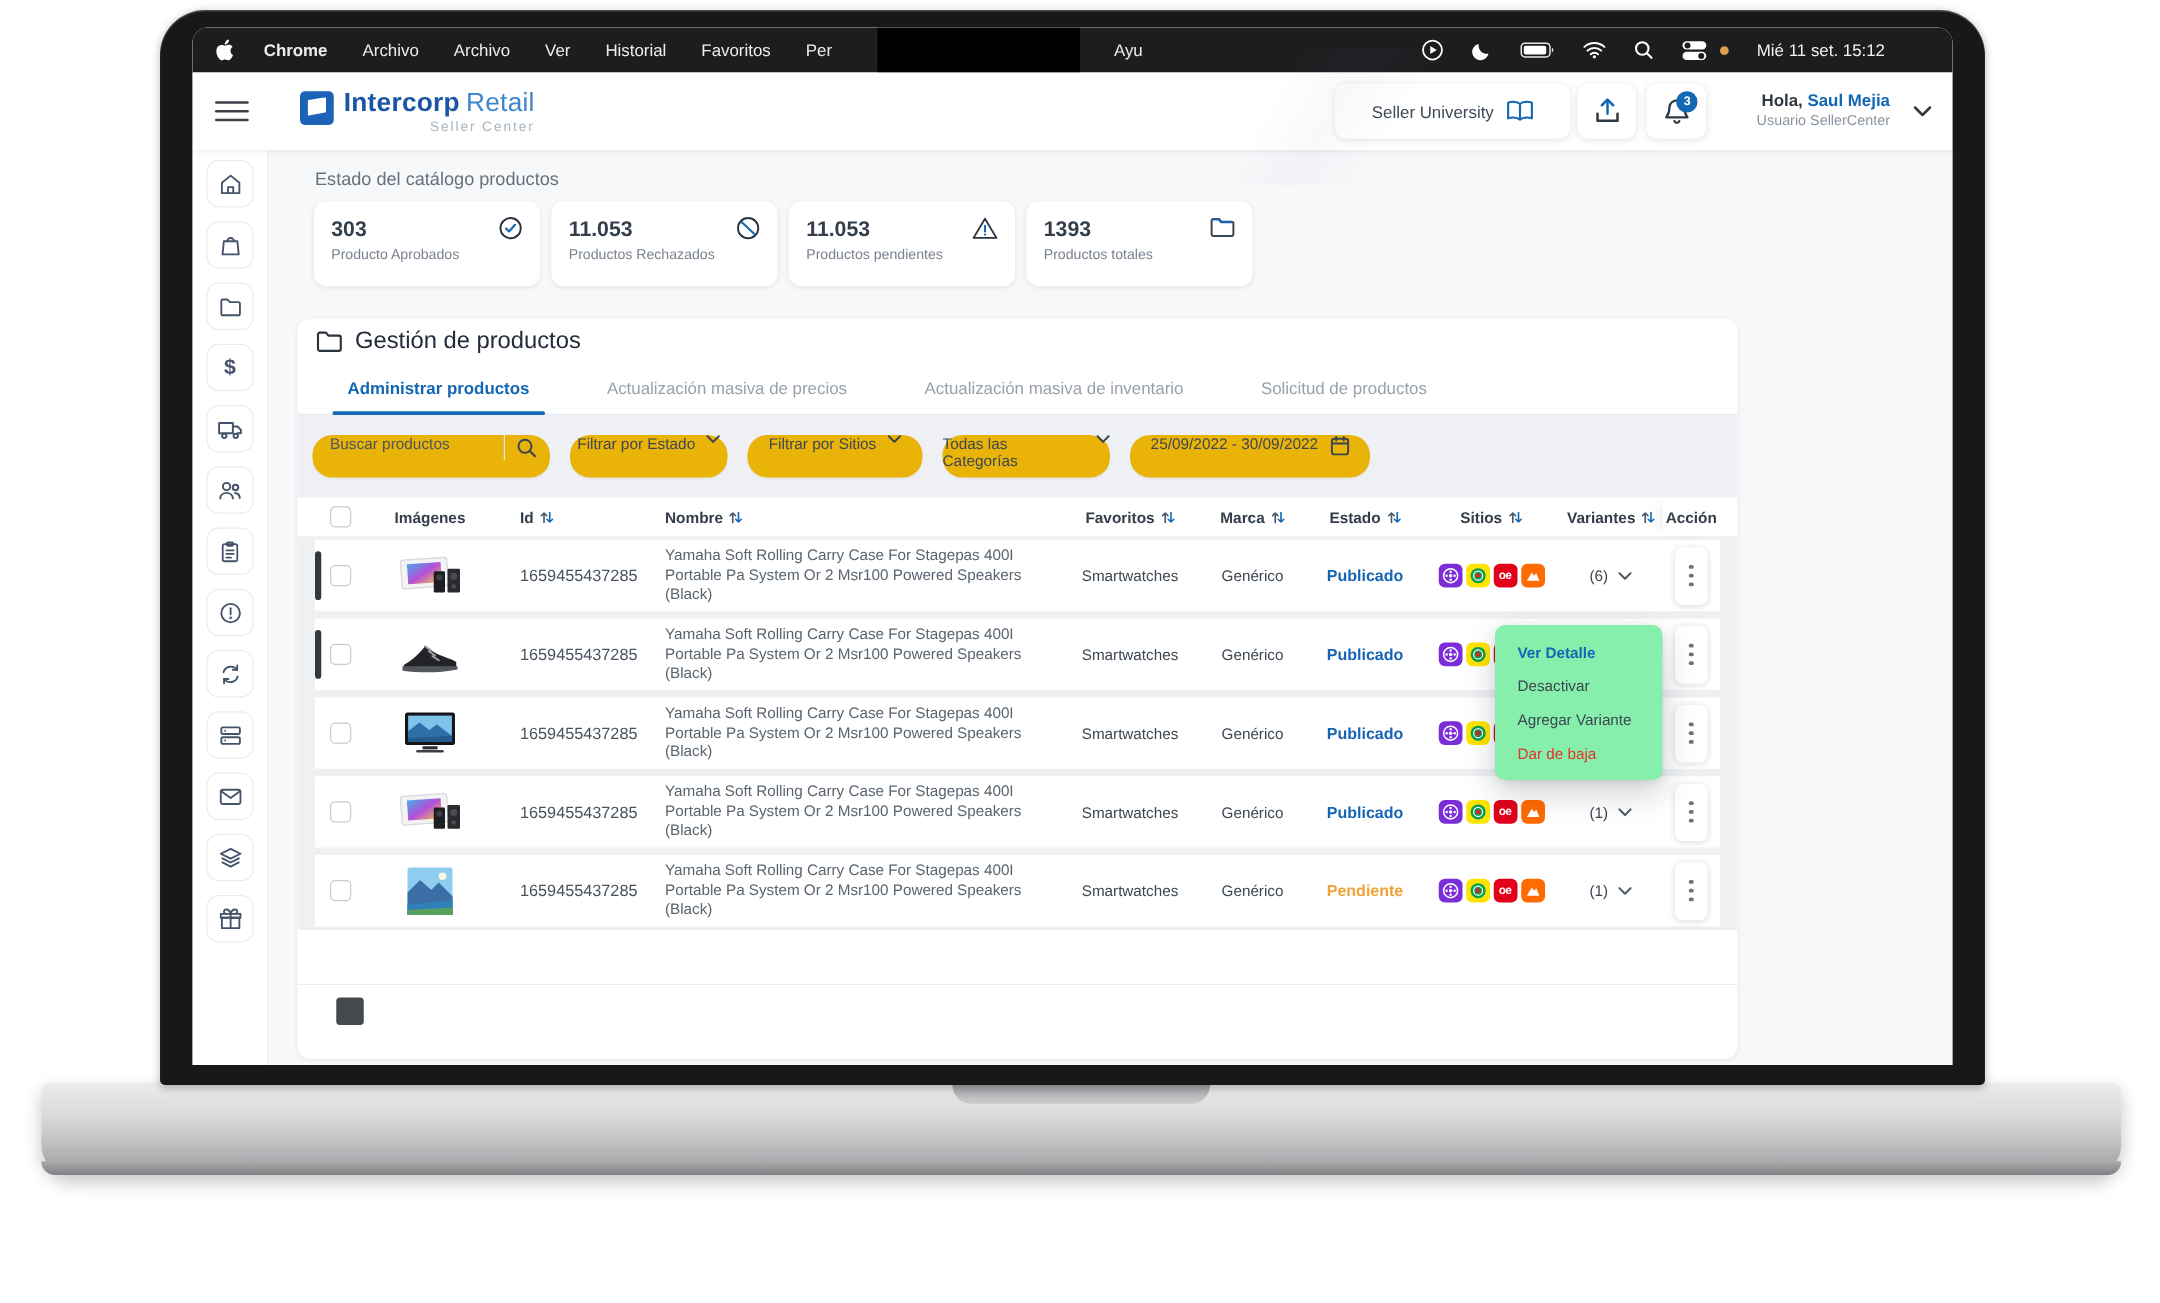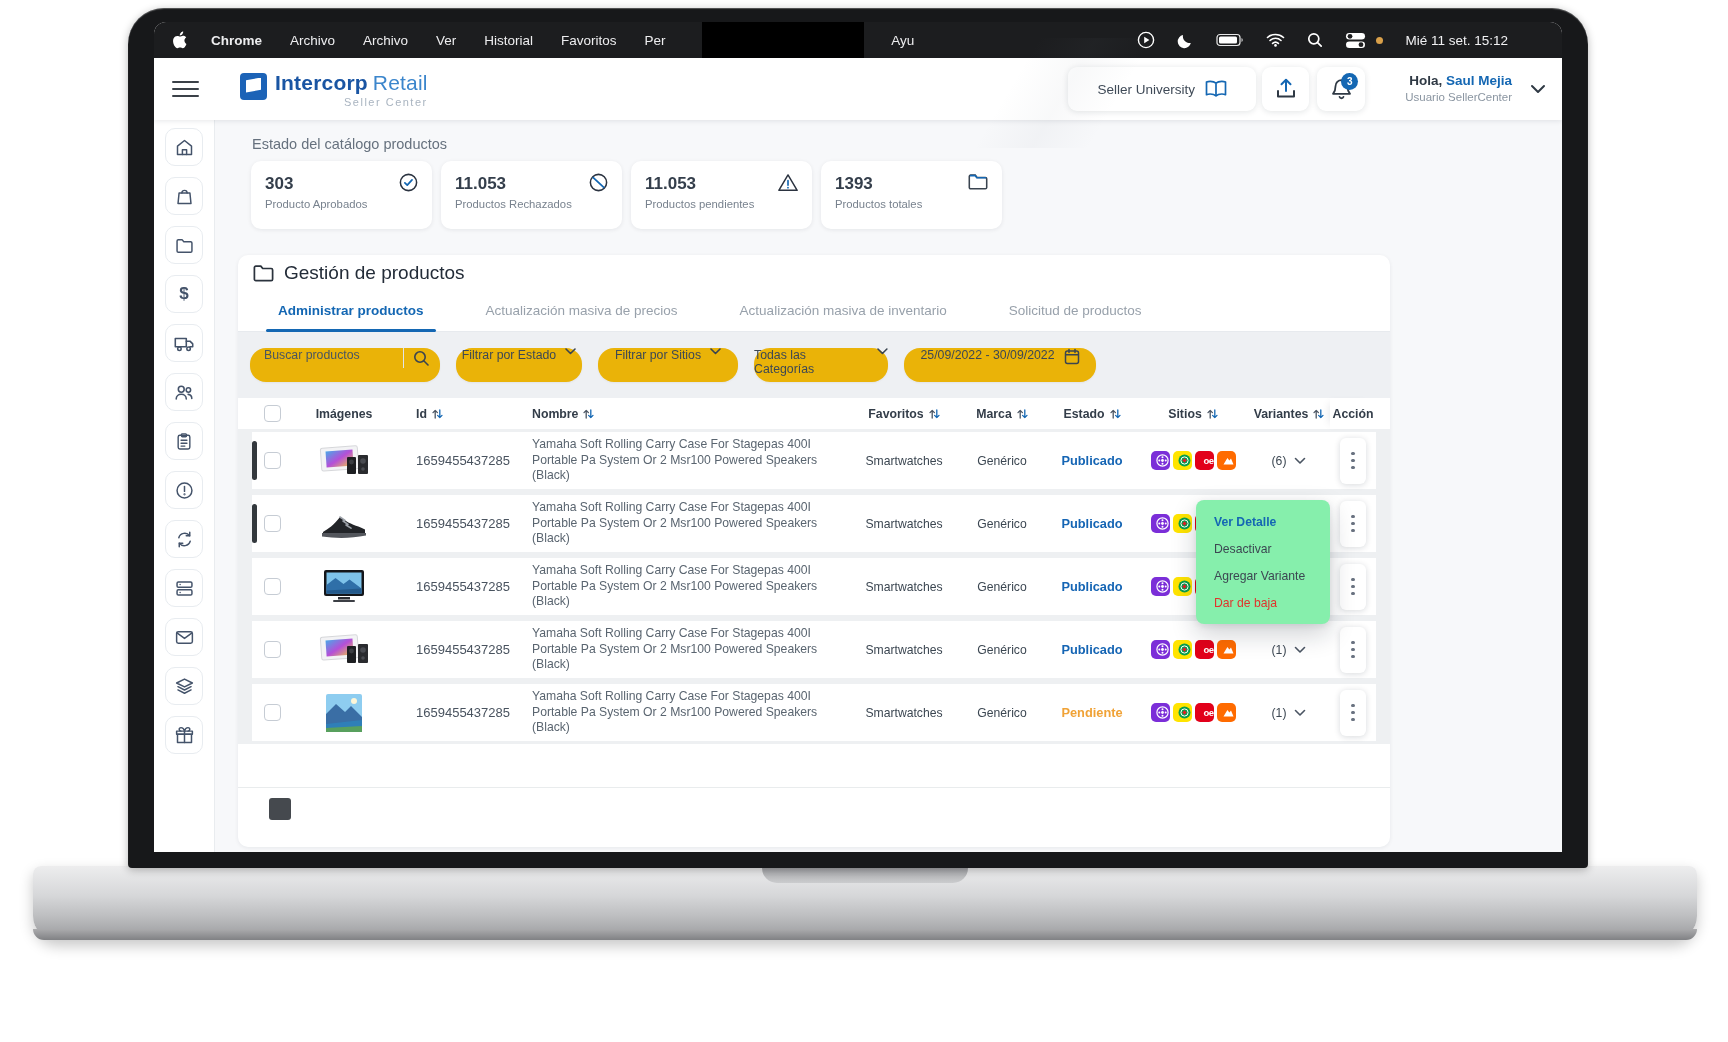--- a/index.html
+++ b/index.html
@@ -118,21 +118,21 @@
   .row-scroll-handle { position:absolute; left:0; top:9px; width:5px; height:39px; background:#33383d; border-radius:3px; }
   .cell { display:flex; align-items:center; justify-content:center; height:100%; }
   .cell.left { justify-content:flex-start; padding-left:20px; }
   .checkbox { width:17px; height:17px; border:1.6px solid #c6ccd4; border-radius:4px; background:#fff; cursor:pointer; }
   .id-cell { font-size:13px; color:#49535f; }
   .name-cell { font-size:12.2px; color:#5a6570; line-height:1.3; padding-right:28px; }
   .txt-cell { font-size:12.2px; color:#3c4752; }
   .status-cell { font-size:12.8px; font-weight:bold; color:#1565b4; }
   .status-cell.pending { color:#f0a236; }
   .sites-cell { gap:3px; }
-  .site-ic { width:19px; height:19px; border-radius:5px; display:flex; align-items:center; justify-content:flex-end; }
+  .site-ic { width:19px; height:19px; border-radius:5px; display:flex; align-items:center; justify-content:center; }
   .variants-cell { gap:8px; font-size:12.2px; color:#3c4752; }
   .action-cell { height:46px; width:26px; margin:auto; background:#fff; border-radius:6px;
     box-shadow:0 1px 6px rgba(15,23,42,.16); display:flex; flex-direction:column; gap:3.5px;
     align-items:center; justify-content:center; cursor:pointer; }
   .action-cell i { width:3.4px; height:3.4px; border-radius:50%; background:#697280; }
   .th-accion { box-shadow:-6px 0 10px -6px rgba(15,23,42,.12); height:31px; }
 
   .table-footer { margin-top:43px; border-top:1px solid #e9eced; }
   .footer-stub { width:22px; height:22px; background:#45494e; border-radius:3px; margin:10px 0 0 31px; }
 

